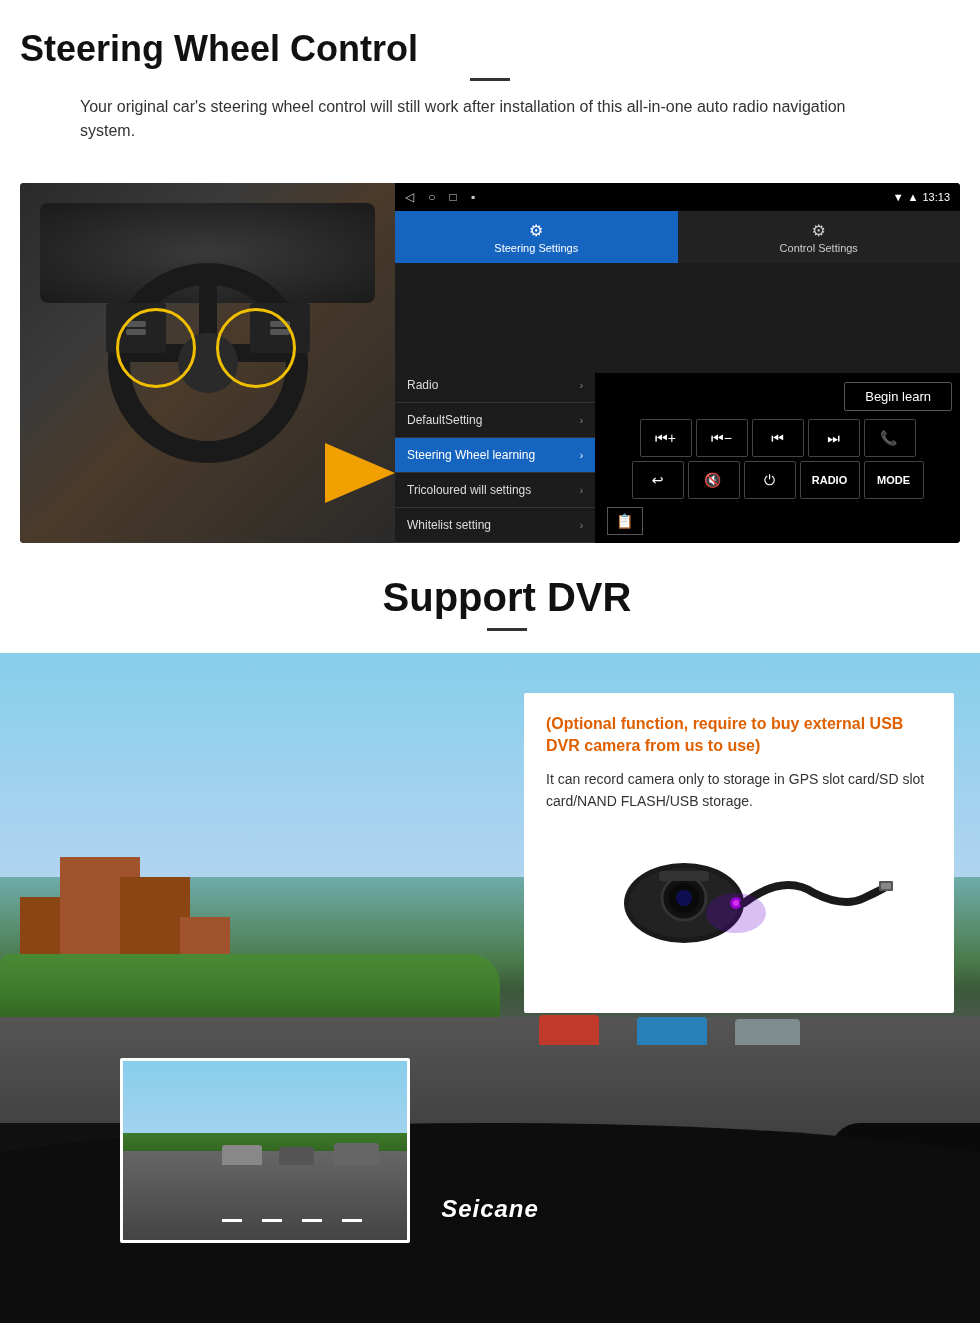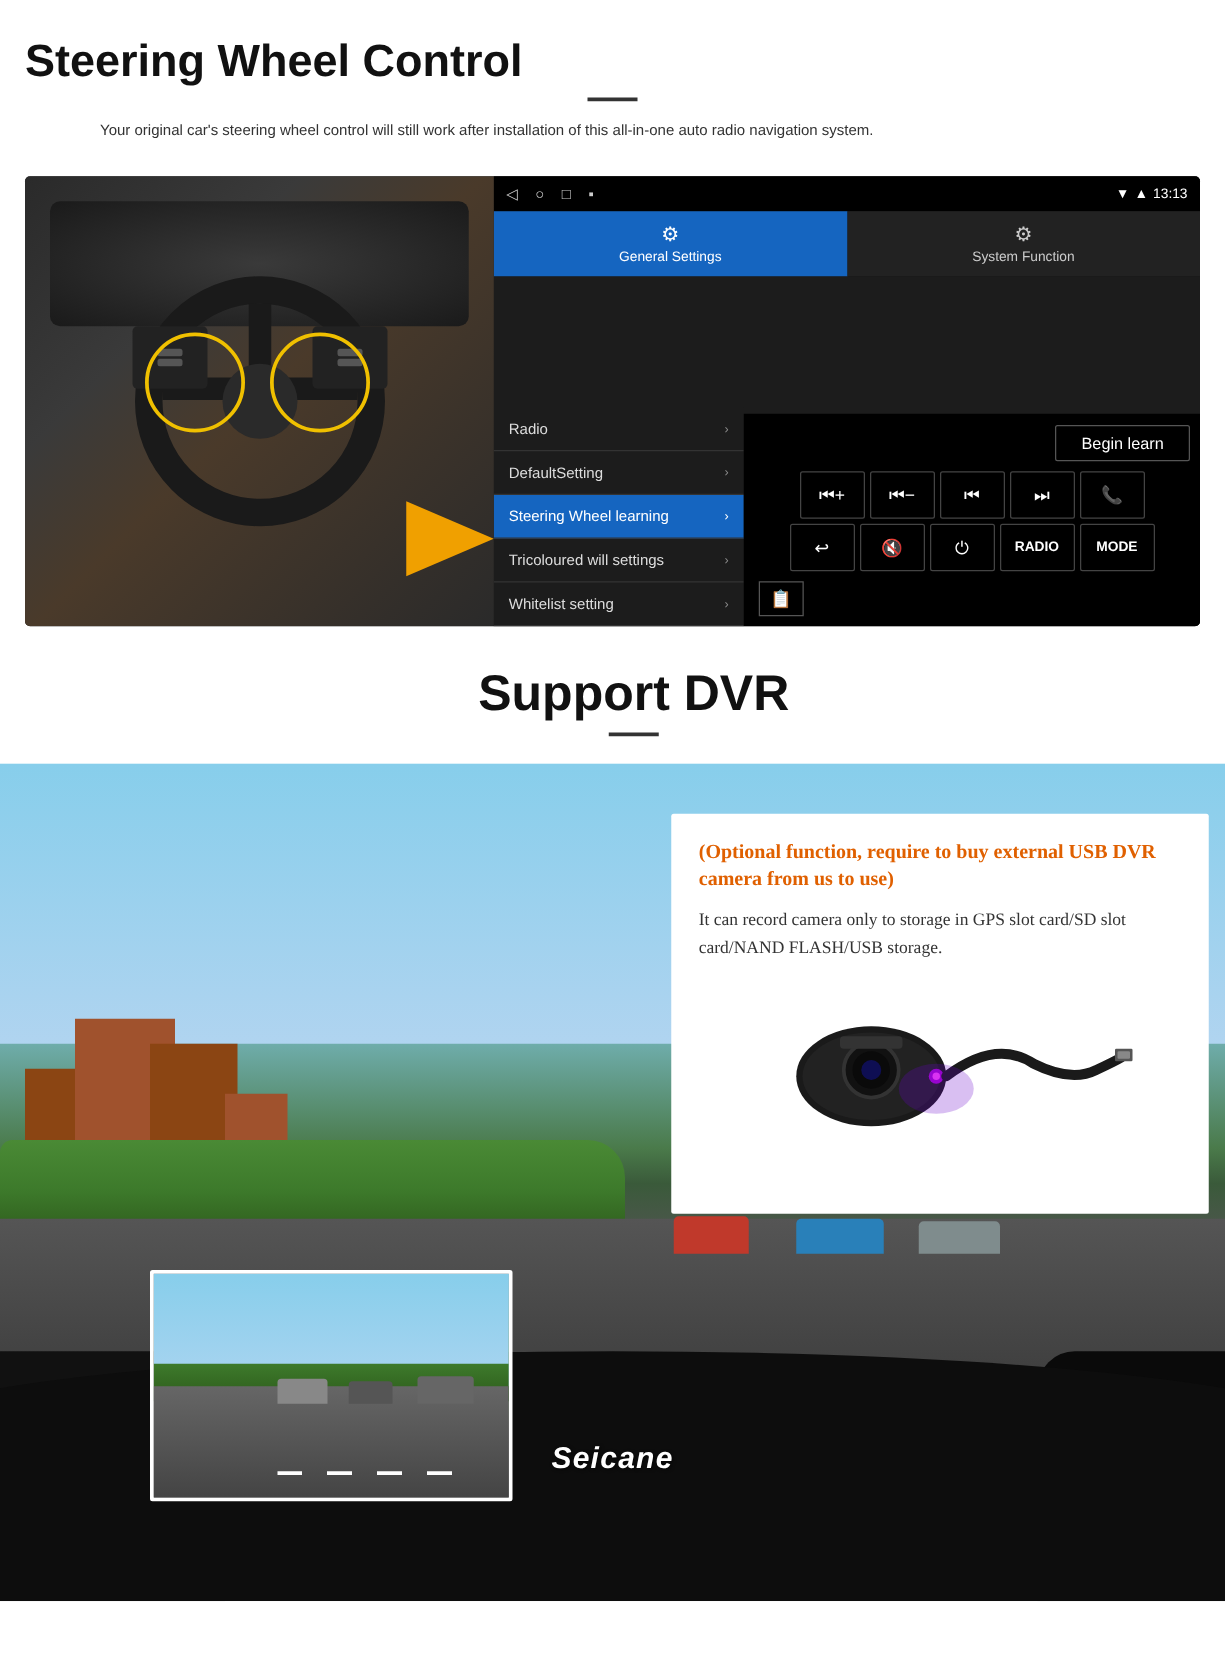--- a/index.html
+++ b/index.html
@@ -22,25 +22,25 @@
       color: #111;
       margin-bottom: 8px;
     }
     .title-divider {
       width: 40px;
       height: 3px;
       background: #333;
       margin: 0 auto 14px;
     }
     .section-subtitle {
-      font-size: 12px;
+      font-size: 16px;
       color: #333;
       line-height: 1.5;
       max-width: 820px;
-      margin: 0 auto;
+      margin: 12px auto;
     }
 
     
     .steering-composite {
       position: relative;
       width: 940px;
       margin: 16px auto 0;
       height: 360px;
       background: #1a1a1a;
       border-radius: 4px;
@@ -399,27 +399,26 @@
       left: 40%;
       right: 20%;
       height: 4px;
       background: repeating-linear-gradient(to right, #fff 0px, #fff 30px, transparent 30px, transparent 60px);
     }
 
     
     .dvr-info-box {
       position: absolute;
       top: 150px;
-      right: 13px;
+      right: 26px;
       width: 430px;
       background: #fff;
       padding: 20px 22px;
       z-index: 10;
       border-radius: 2px;
-      font-family: Liberation Serif, serif;
     }
     .dvr-optional-text {
       color: #e06000;
       font-size: 16px;
       font-weight: bold;
       line-height: 1.4;
       margin-bottom: 10px;
     }
     .dvr-description {
       color: #333;
@@ -603,25 +602,25 @@
         <div class="android-topbar-icons">
           <span>▼</span>
           <span>▲</span>
           <span>13:13</span>
         </div>
       </div>
 
       <div class="settings-tabs">
         <div class="tab-general">
           <span class="tab-icon gear-unicode">⚙</span>
-          <span>General Settings</span>
+          <span>Steering Settings</span>
         </div>
         <div class="tab-system">
           <span class="tab-icon">⚙</span>
-          <span>System Function</span>
+          <span>Control Settings</span>
         </div>
       </div>
 
       <div class="panel-body">
 
         <div class="menu-list">
           <div class="menu-item">
             <span class="menu-item-text">Radio</span>
             <span class="menu-chevron">›</span>
           </div>

